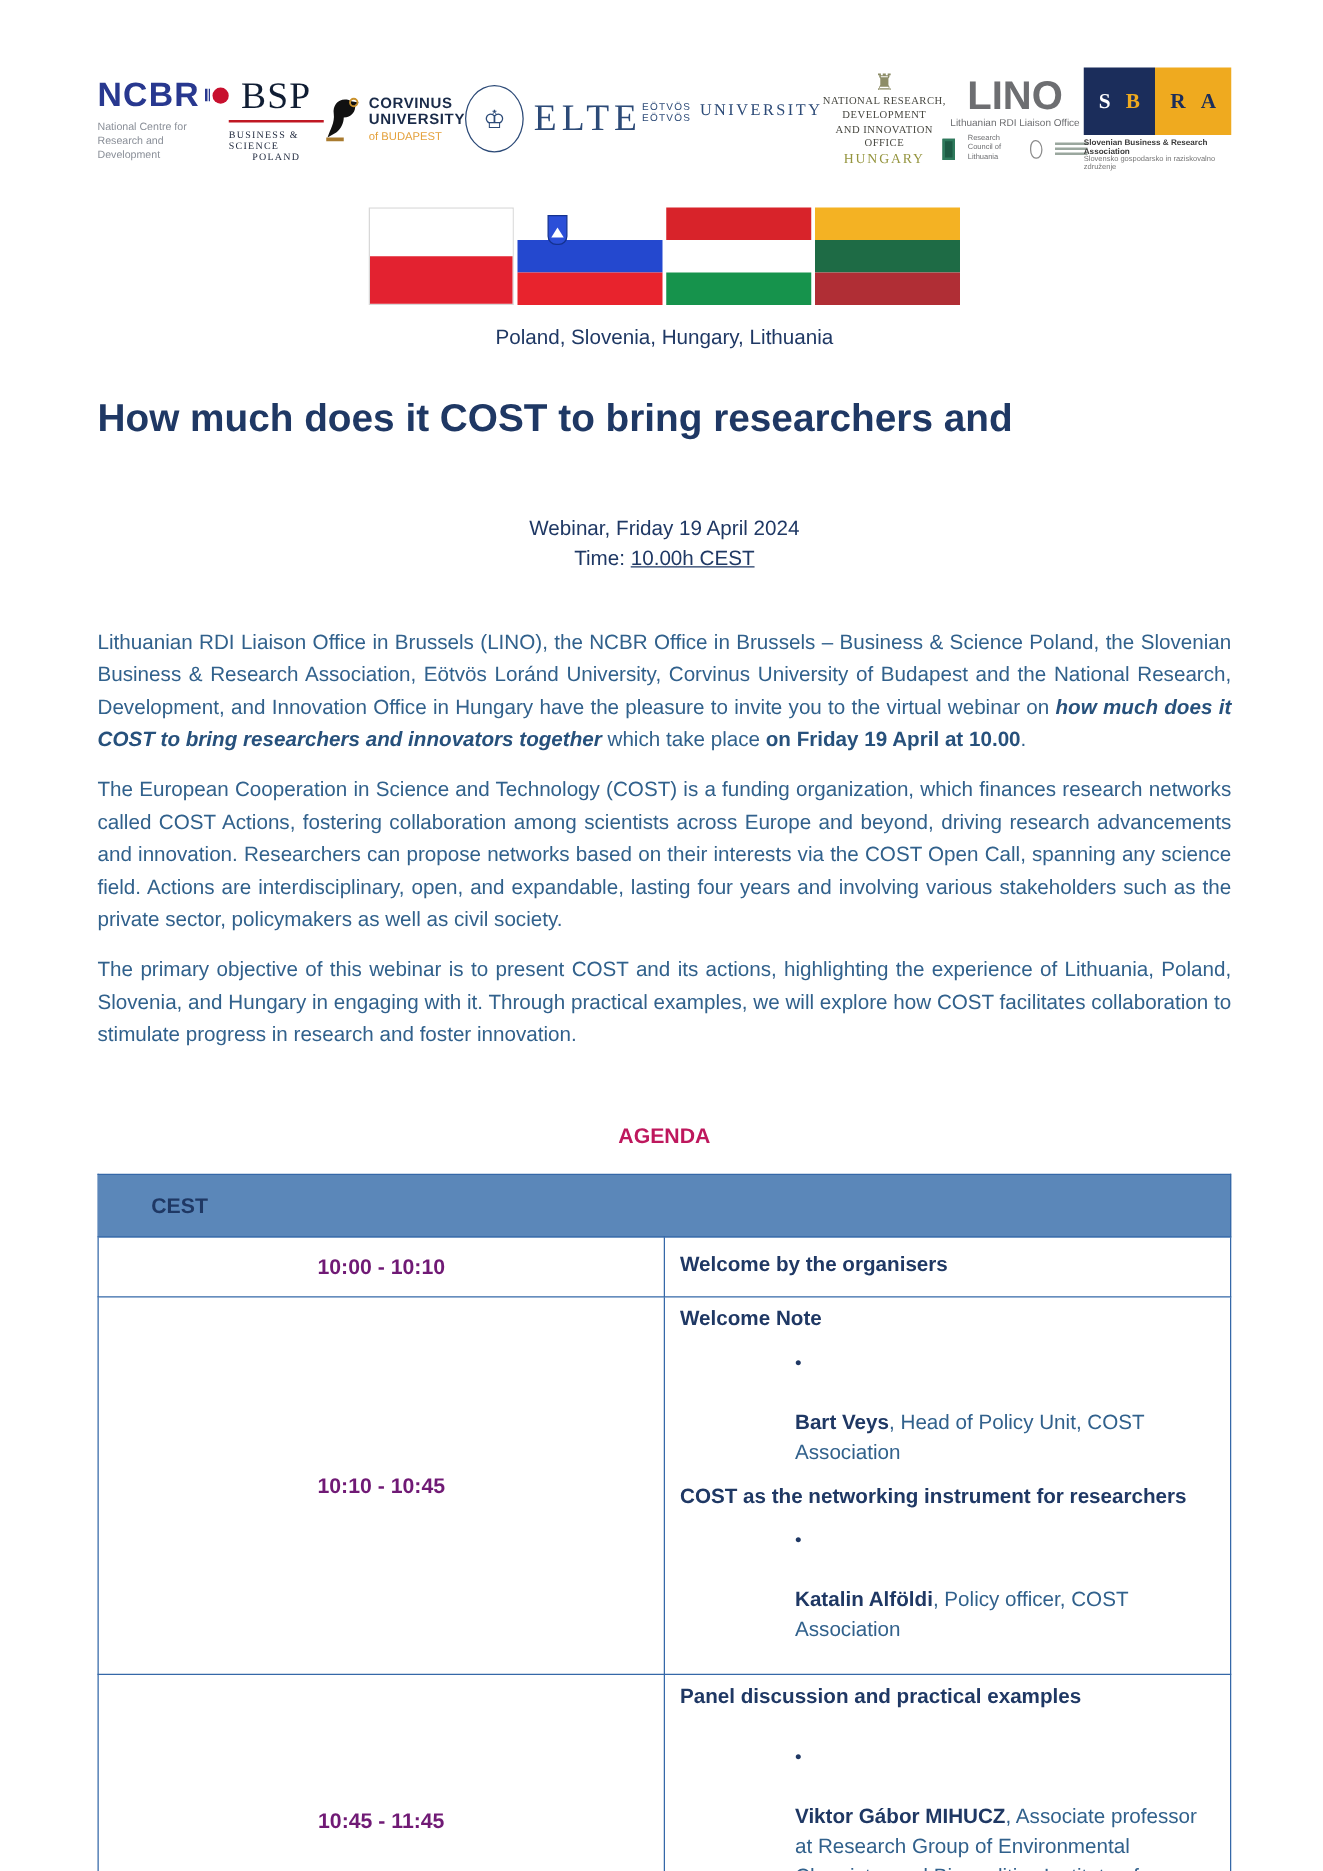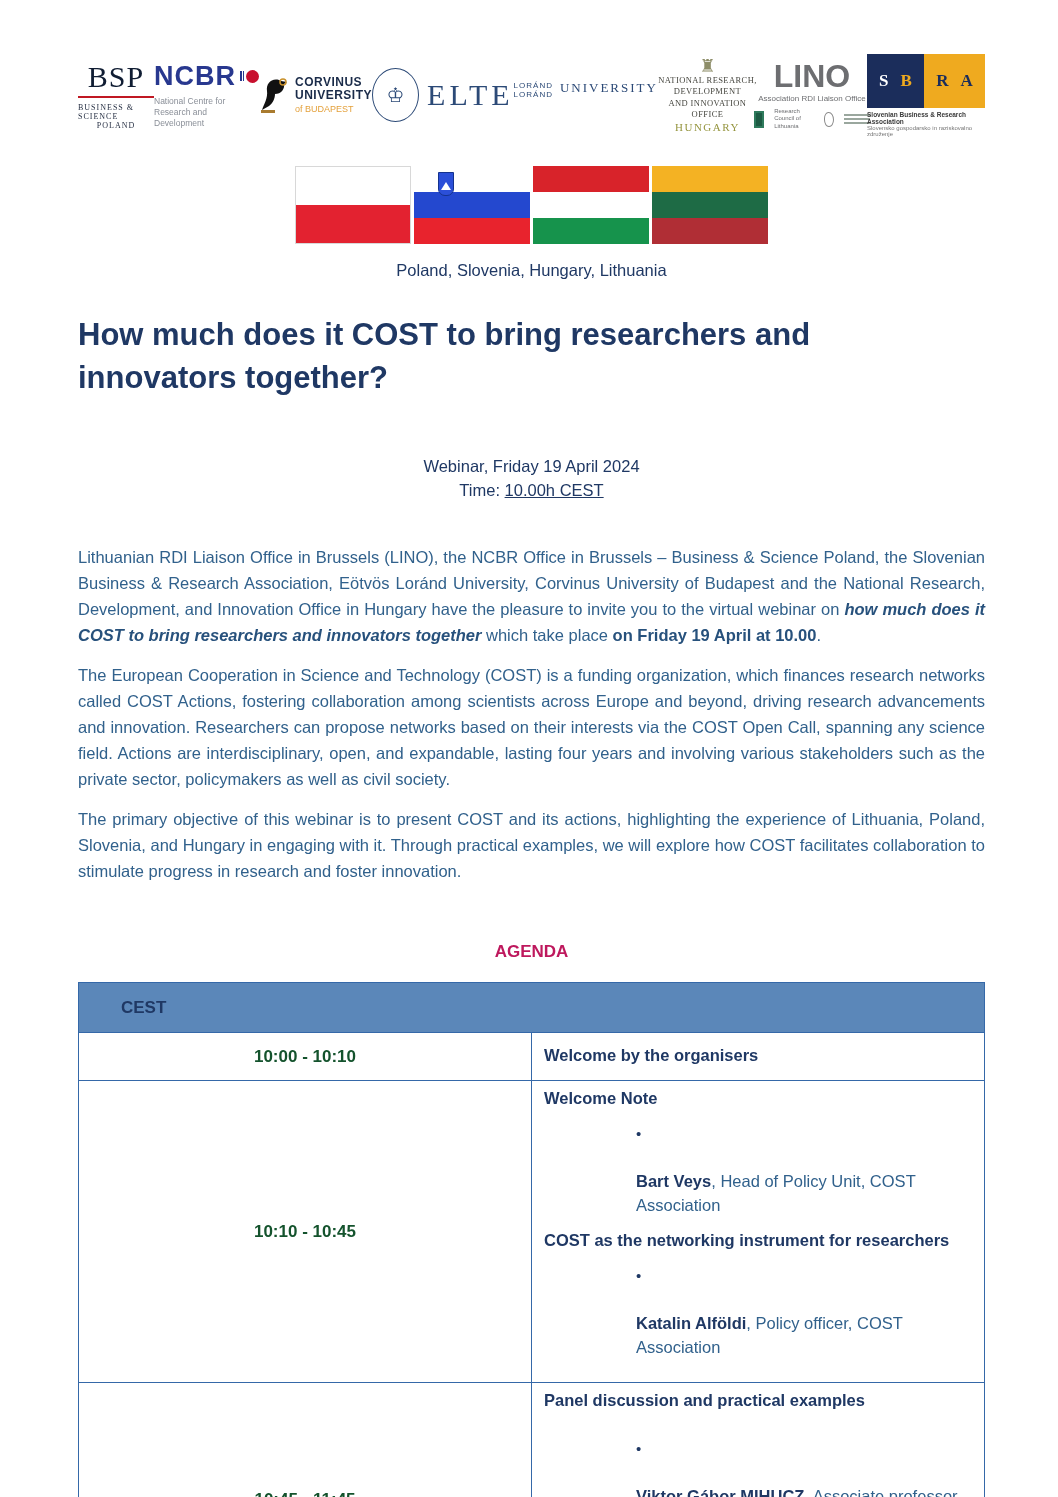--- a/index.html
+++ b/index.html
@@ -80,88 +80,88 @@
   .body-text + .body-text { margin-top:14px; }
   .bi { font-weight:700; font-style:italic; color:#27517c; }
   .b  { font-weight:700; color:#27517c; }
 
   .agenda-heading { text-align:center; margin-top:58px; font-size:17px; font-weight:700; color:#be185d; }
 
   
   table.agenda { width:907px; margin-top:20px; border-collapse:collapse; table-layout:fixed;padding-left:17px; }
   table.agenda td, table.agenda th { border:1.5px solid #3568A8; vertical-align:middle; }
   tr.head th { background:#5B87B9; height:50px; text-align:left; padding-left:42px; font-size:17px; font-weight:700; color:#1F3864; }
-  td.time { width:140px; text-align:center; font-size:17px; font-weight:700; color:#14532d; }
+  td.time { width:140px; text-align:center; font-size:17px; font-weight:700; color:#701a75; }
   td.slot { padding:8px 14px 10px 12px; font-size:16.5px; color:#31618C; }
   td.slot .h { font-weight:700; color:#1F3864; }
   .r1 { height:48px; } .r2 { height:150px; } .r3 { height:95px; }
   .bullet-item { display:flex; margin:13px 0 13px 92px; line-height:24px;flex-direction:column; }
   .bullet-item .dot { flex:0 0 48px; }
   .bullet-item .dot::before { content:"•"; color:#1F3864; font-size:15px; }
   .bullet-item .btxt { flex:1; }
   .bullet-item .bname { font-weight:700; color:#1F3864; }
   .mt14 { margin-top:14px; }
   .r3 .bullet-item { margin-top:26px; margin-bottom:2px; }
 </style>
 </head>
 <body>
 
 <div class="page">
 
   <header class="logo-band">
-    <div class="logo bsp">
-      <div class="bsp-name">BSP</div>
-      <div class="bsp-rule"></div>
-      <div class="bsp-tag1">BUSINESS &amp; SCIENCE</div>
-      <div class="bsp-tag2">POLAND</div>
-    </div>
-
     <div class="logo ncbr">
       <div class="ncbr-top">
         <span class="ncbr-name">NCBR</span>
         <span class="ncbr-dot">
             <span class="bars"></span>
             <span class="ball"></span>
           </span>
       </div>
       <div class="ncbr-tag">National Centre for Research and Development</div>
+    </div>
+
+    <div class="logo bsp">
+      <div class="bsp-name">BSP</div>
+      <div class="bsp-rule"></div>
+      <div class="bsp-tag1">BUSINESS &amp; SCIENCE</div>
+      <div class="bsp-tag2">POLAND</div>
     </div>
 
     <div class="logo corvinus">
       <svg class="raven" viewBox="0 0 30 38" xmlns="http://www.w3.org/2000/svg">
         <path d="M20 4 C12 2 7 8 8 15 C9 22 5 28 3 34 L10 30 C14 27 16 22 16 18 C22 18 26 13 25 8 L28 6 L22 5 Z" fill="#111"></path>
         <circle cx="24" cy="6" r="3" fill="none" stroke="#c9912c" stroke-width="1.5"></circle>
         <rect x="2" y="34" width="14" height="3" fill="#a97b2f"></rect>
       </svg>
       <div class="corv-txt">
         <span class="corv-l1">CORVINUS</span>
         <span class="corv-l2">UNIVERSITY</span>
         <span class="corv-l3">of BUDAPEST</span>
       </div>
     </div>
 
     <div class="logo elte">
       <div class="elte-seal">♔</div>
       <div class="elte-txt">
         <span class="elte-name">ELTE</span>
-        <span class="elte-t1">LORÁND LORÁND</span>
+        <span class="elte-t1">EÖTVÖS EÖTVÖS</span>
         <span class="elte-t2">UNIVERSITY</span>
       </div>
     </div>
 
     <div class="logo nrdi">
       <div class="nrdi-crest">♜</div>
       <div class="nrdi-l1">NATIONAL RESEARCH, DEVELOPMENT</div>
       <div class="nrdi-l2">AND INNOVATION OFFICE</div>
       <div class="nrdi-l3">HUNGARY</div>
     </div>
 
     <div class="logo lino">
       <div class="lino-name">LINO</div>
-      <div class="lino-tag">Association RDI Liaison Office</div>
+      <div class="lino-tag">Lithuanian RDI Liaison Office</div>
       <div class="lino-subs">
         <span class="lino-sq"></span>
         <span class="lino-sub-txt">Research Council of Lithuania</span>
         <span class="lino-blob"></span>
         <span class="lino-lines">
             <i></i>
             <i></i>
             <i></i>
           </span>
       </div>
@@ -202,21 +202,20 @@
     <div class="flag flag-lithuania">
       <span class="s" style="height:33.4%;background:#f4b223"></span>
       <span class="s" style="height:33.3%;background:#1e6b45"></span>
       <span class="s" style="height:33.3%;background:#b02e35"></span>
     </div>
   </div>
   <div class="flags-caption">Poland, Slovenia, Hungary, Lithuania</div>
 
   <h1 class="title">
     <span>How much does it COST to bring researchers and</span><br>
-    <span>innovators together?</span>
   </h1>
 
   <div class="event">
     <div>Webinar, Friday 19 April 2024</div>
     <div><span>Time: </span><span class="u">10.00h CEST</span></div>
   </div>
 
   <p class="body-text"><span>Lithuanian RDI Liaison Office in Brussels (LINO), the NCBR Office in Brussels – Business &amp; Science Poland, the Slovenian Business &amp; Research Association, Eötvös Loránd University, Corvinus University of Budapest and the National Research, Development, and Innovation Office in Hungary have the pleasure to invite you to the virtual webinar on </span><span class="bi">how much does it COST to bring researchers and innovators together</span><span> which take place </span><span class="b">on Friday 19 April at 10.00</span><span>.</span></p>
 
   <p class="body-text">The European Cooperation in Science and Technology (COST) is a funding organization, which finances research networks called COST Actions, fostering collaboration among scientists across Europe and beyond, driving research advancements and innovation. Researchers can propose networks based on their interests via the COST Open Call, spanning any science field. Actions are interdisciplinary, open, and expandable, lasting four years and involving various stakeholders such as the private sector, policymakers as well as civil society.</p>

